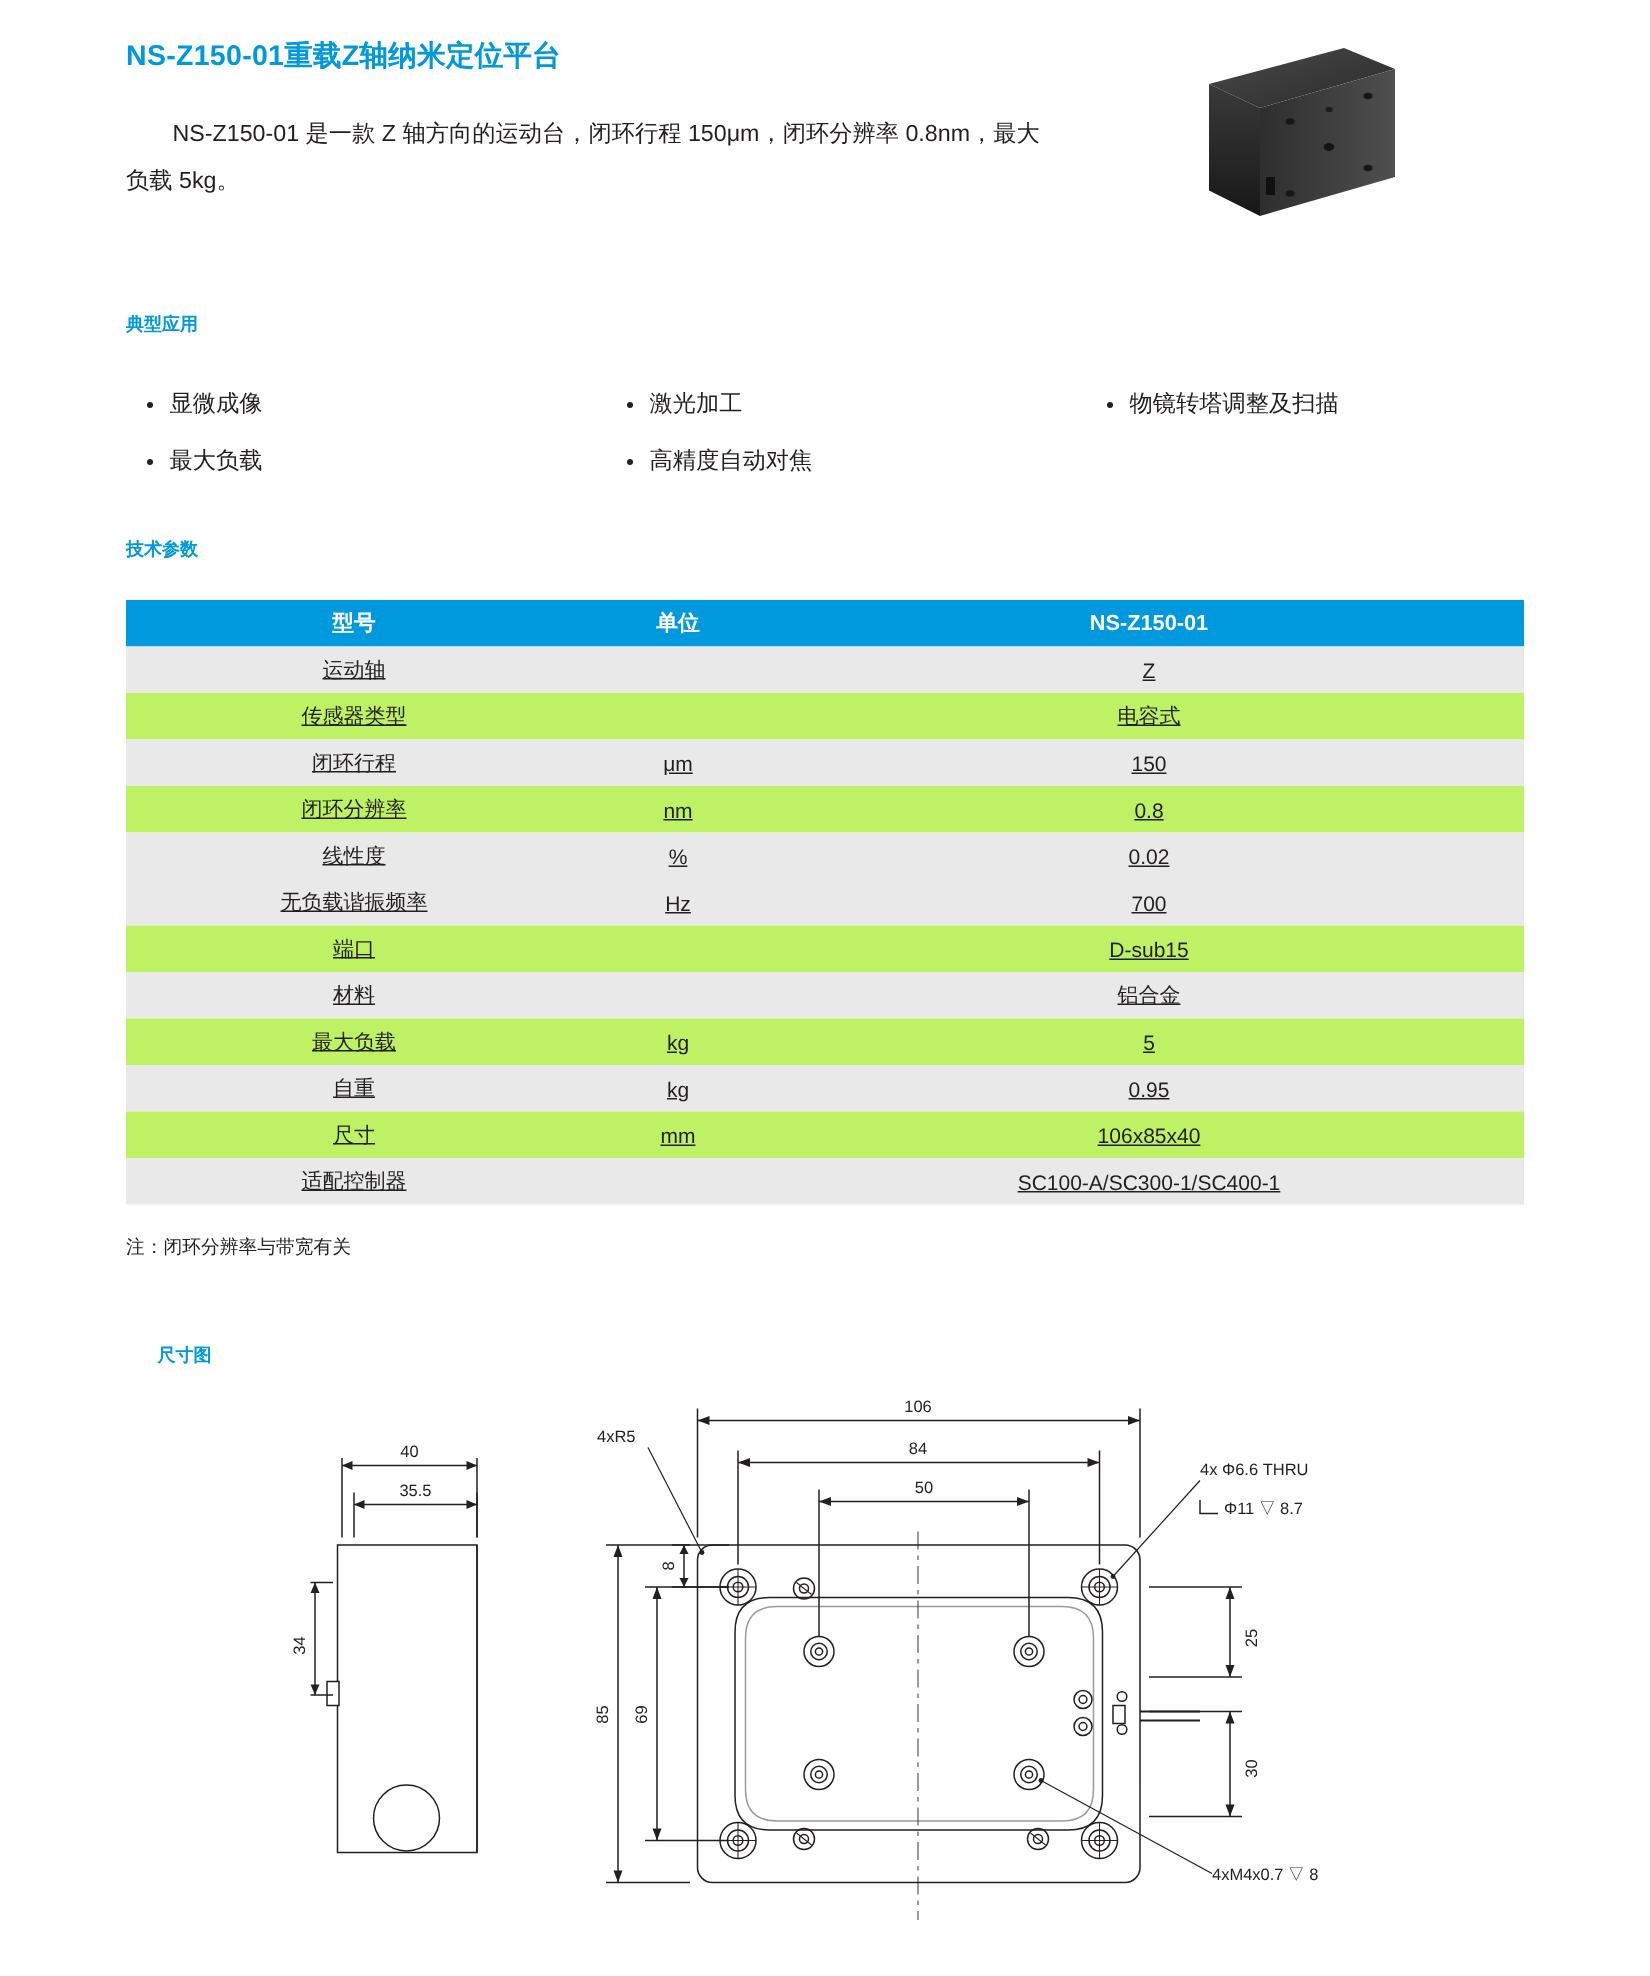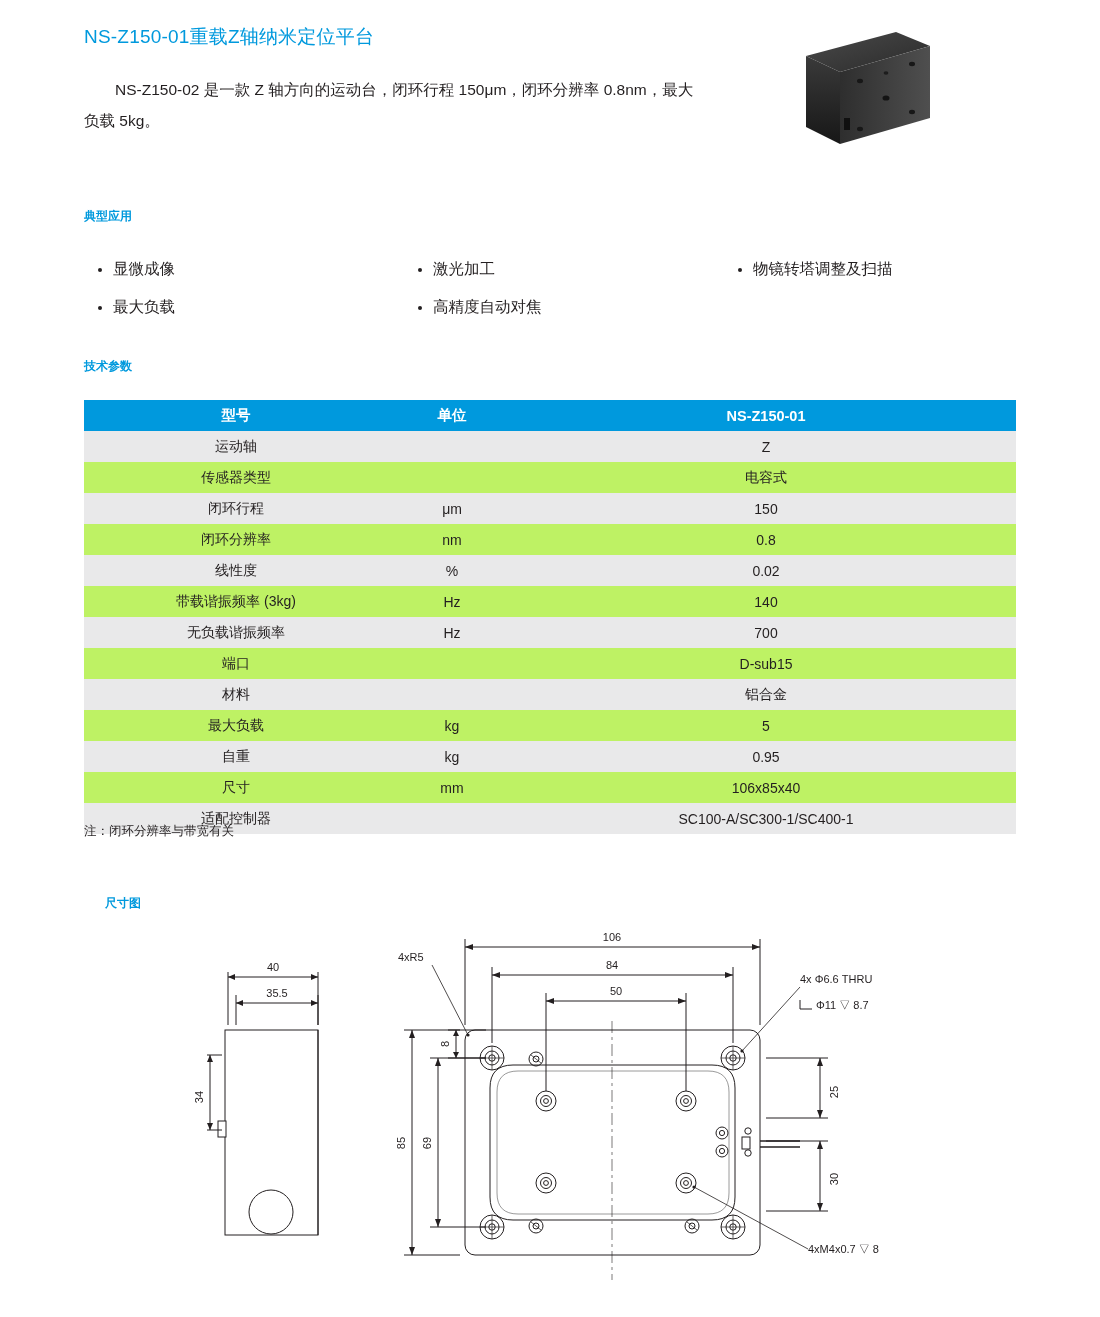--- a/index.html
+++ b/index.html
@@ -20,21 +20,21 @@
     width: 1100px;
     height: 1317px;
   }
 
   
   .title {
     position: absolute;
     left: 84px;
     top: 24px;
     font-size: 19px;
-    font-weight: normal;
+    font-weight: bold;
     color: #0099dd;
     letter-spacing: 0.2px;
   }
   .intro {
     position: absolute;
     left: 84px;
     top: 74px;
     width: 610px;
     font-size: 15.5px;
     line-height: 2.0;
@@ -103,20 +103,21 @@
     background: #0099dd;
     color: #ffffff;
     font-weight: bold;
     height: 29px;
     font-size: 14.5px;
   }
   table.specs td {
     height: 29px;
     text-align: center;
     color: #231f20;
+    text-decoration: underline;
   }
   table.specs tr.odd td { background: #e9e9ea; }
   table.specs tr.even td { background: #bef264; }
   table.specs col.c1 { width: 304px; }
   table.specs col.c2 { width: 128px; }
   table.specs col.c3 { width: 500px; }
 
   .note {
     position: absolute;
     left: 84px;
@@ -140,21 +141,21 @@
     fill: #231f20;
   }
 </style>
 </head>
 <body>
 
 <div class="page">
 
   <div class="title">NS-Z150-01重载Z轴纳米定位平台</div>
 
-  <div class="intro">NS-Z150-02 是一款 Z 轴方向的运动台，闭环行程 150μm，闭环分辨率 0.8nm，最大负载 5kg。</div>
+  <div class="intro">NS-Z150-01 是一款 Z 轴方向的运动台，闭环行程 150μm，闭环分辨率 0.8nm，最大负载 5kg。</div>
 
   <div class="product-photo">
     <svg width="135" height="135" viewBox="0 0 135 135" aria-hidden="true">
       <defs>
         <linearGradient id="topFace" x1="0" y1="0" x2="1" y2="1">
           <stop offset="0%" stop-color="#4a4a4a"></stop>
           <stop offset="100%" stop-color="#2a2a2a"></stop>
         </linearGradient>
         <linearGradient id="frontFace" x1="0" y1="0" x2="0" y2="1">
           <stop offset="0%" stop-color="#3a3a3a"></stop>
@@ -227,25 +228,20 @@
       <tr class="even">
         <td>闭环分辨率</td>
         <td>nm</td>
         <td>0.8</td>
       </tr>
       <tr class="odd">
         <td>线性度</td>
         <td>%</td>
         <td>0.02</td>
       </tr>
-      <tr class="even">
-        <td>带载谐振频率 (3kg)</td>
-        <td>Hz</td>
-        <td>140</td>
-      </tr>
       <tr class="odd">
         <td>无负载谐振频率</td>
         <td>Hz</td>
         <td>700</td>
       </tr>
       <tr class="even">
         <td>端口</td>
         <td></td>
         <td>D-sub15</td>
       </tr>

